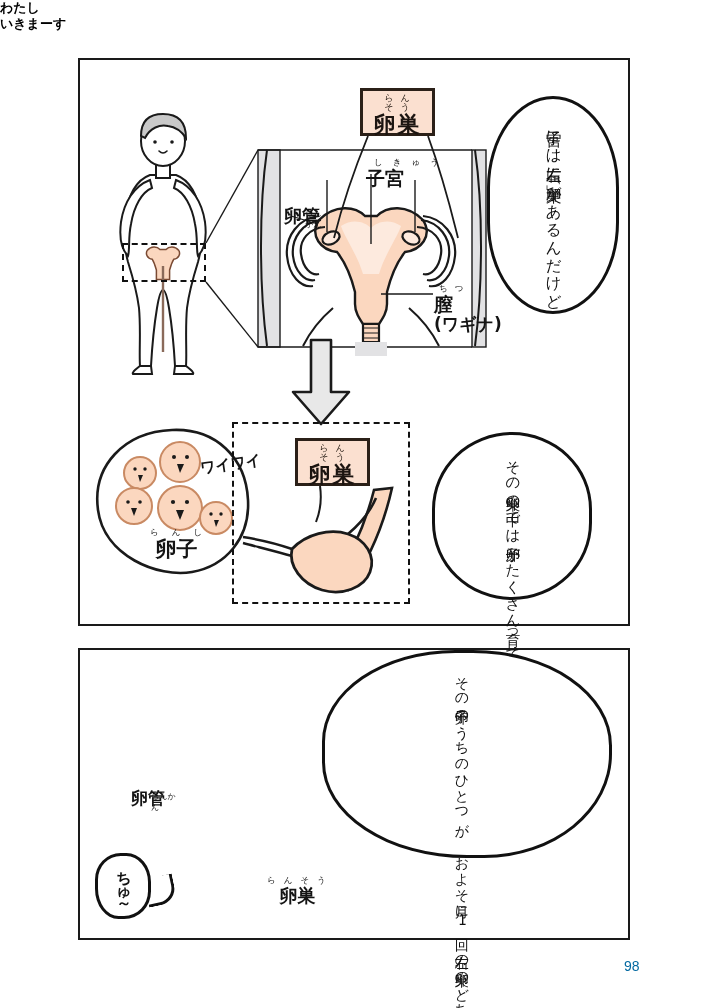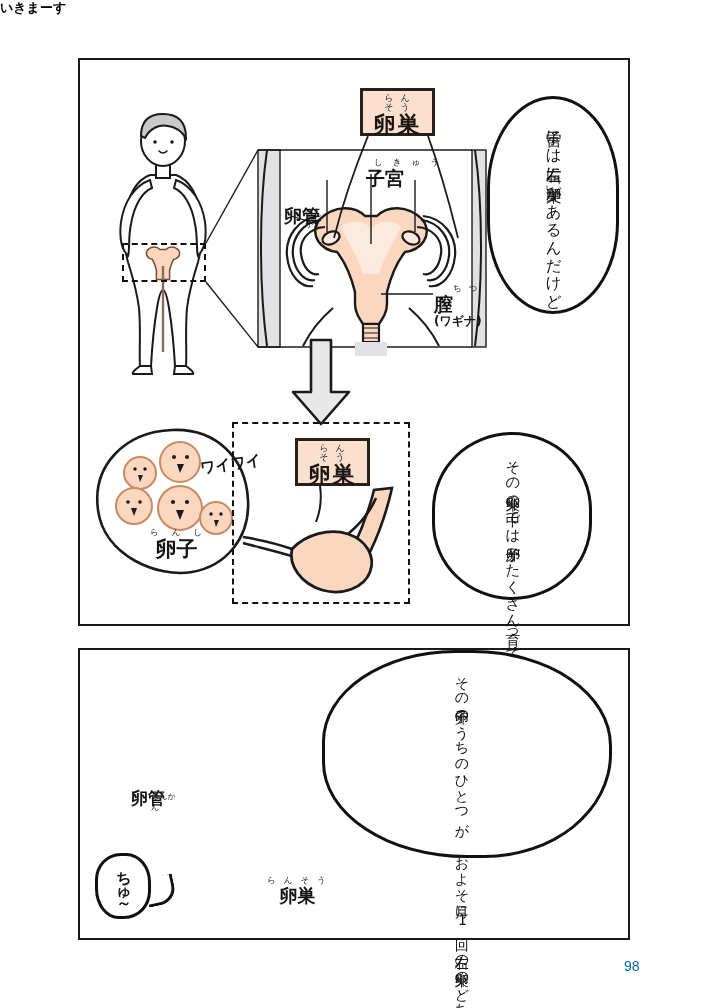--- a/index.html
+++ b/index.html
@@ -166,38 +166,38 @@
   }
   .anno .ruby {
     font-size: 8.5px;
     font-weight: normal;
     letter-spacing: 1px;
     display: block;
     line-height: 1;
     margin-bottom: 1px;
   }
   .anno .main { font-size: 19px; line-height: 1.08; display: block; }
-  .anno .sub  { font-size: 12px; line-height: 1.2; display: block; }
+  .anno .sub  { font-size: 17px; line-height: 1.2; display: block; }
 
   #anno-shikyuu { left: 366px; top: 158px; text-align: left; }
   #anno-shikyuu .ruby { letter-spacing: 10px; margin-left: 8px; }
 
   #anno-rankan-1 {
     left: 284px; top: 206px;
     width: 44px;
   }
   #anno-rankan-1 .stack { position: relative; }
   #anno-rankan-1 .k { font-size: 18px; display: block; line-height: 1.1; }
   #anno-rankan-1 .r {
     position: absolute; font-size: 8px; font-weight: normal;
     left: 21px;
   }
 
   #anno-chitsu { left: 434px; top: 284px; }
-  #anno-chitsu .ruby { letter-spacing: 7px; margin-left: 19px; }
+  #anno-chitsu .ruby { letter-spacing: 7px; margin-left: 5px; }
 
   #anno-ranshi { left: 138px; top: 528px; text-align: center; }
   #anno-ranshi .ruby { letter-spacing: 13px; margin-left: 12px; }
   #anno-ranshi .main { font-size: 21px; }
 
   #anno-waiwai {
     left: 200px; top: 455px;
     font-size: 15px; font-weight: bold;
     transform: rotate(-8deg);
   }
@@ -552,18 +552,19 @@
       <span class="r" style="top:2px;">らんかん</span>
     </div>
   </div>
 
   <div class="anno" id="anno-ransou-bottom">
     <span class="ruby">らんそう</span>
     <span class="main">卵巣</span>
   </div>
 
   <div id="anno-watashi">
+    <div>わたし</div>
     <div>いきまーす</div>
   </div>
 
   <div id="page-number">98</div>
 
 </div>
 
 </body></html>

